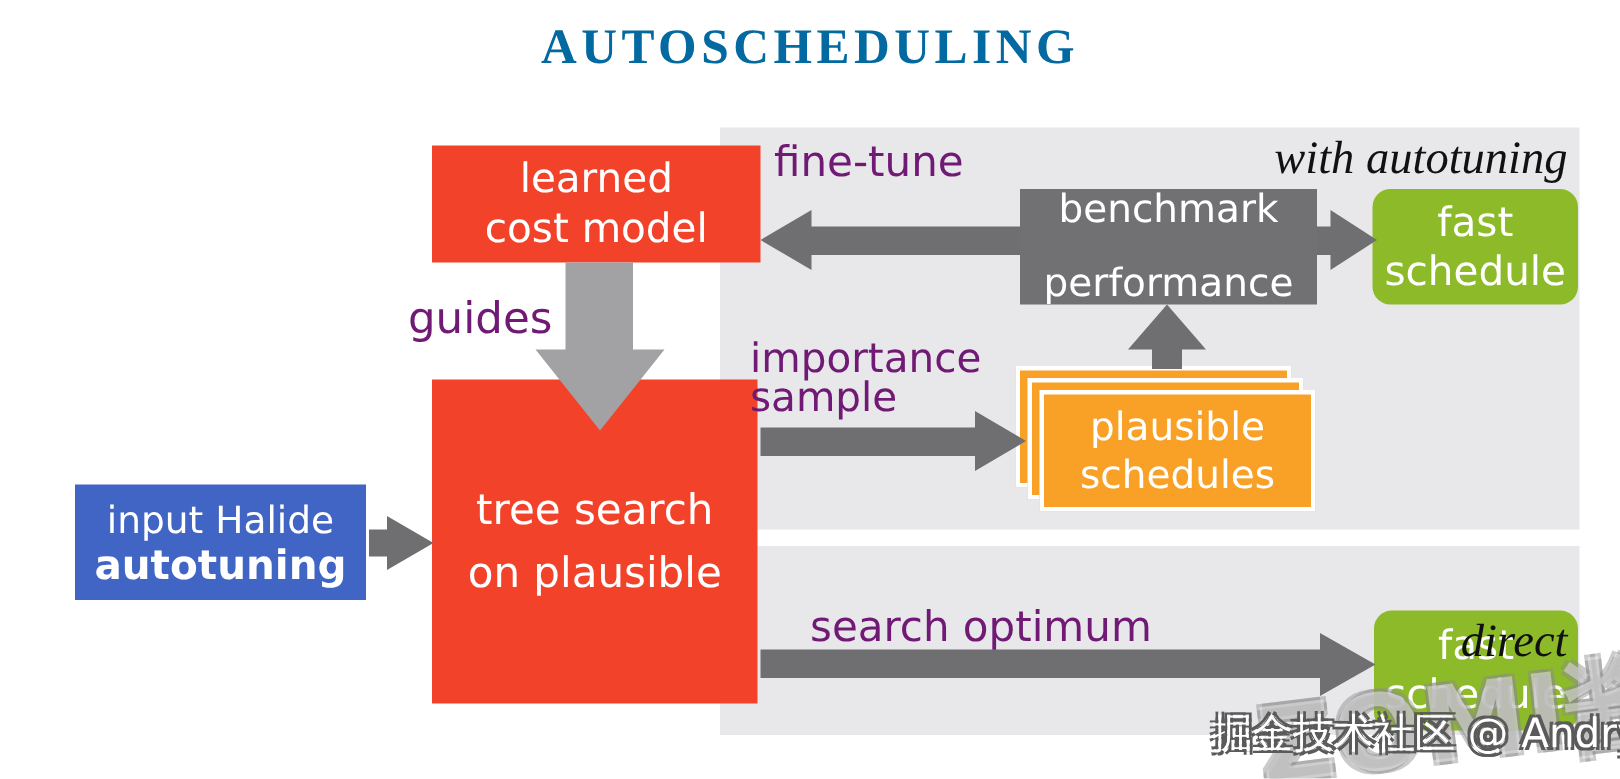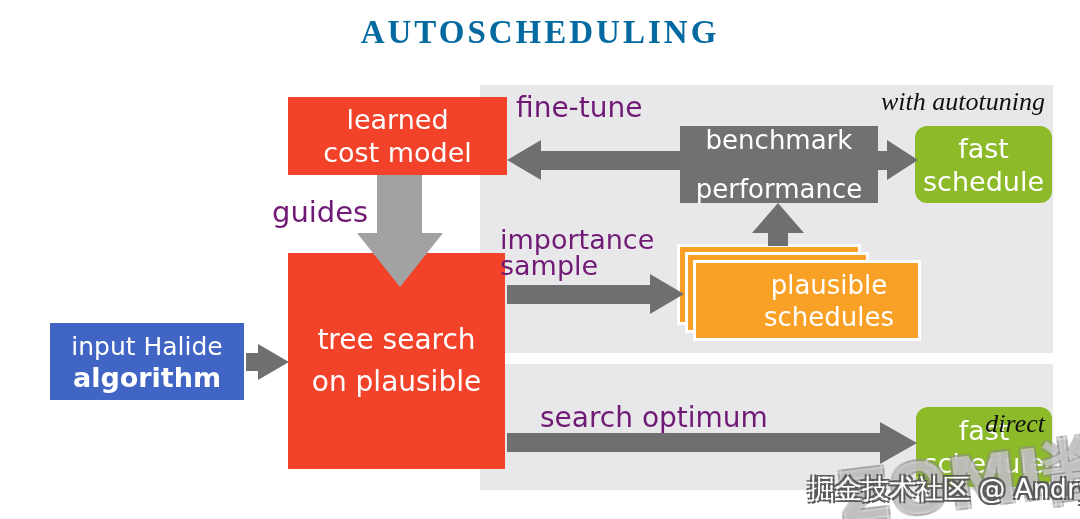--- a/index.html
+++ b/index.html
@@ -31,26 +31,26 @@
   .learned{left:288px;top:97px;width:219px;height:78px;font-size:27px;line-height:33px;}
   .benchmark{left:680px;top:126px;width:198px;height:77px;font-size:26px;line-height:33px;}
   .fast-top{left:915px;top:126px;width:137px;height:77px;font-size:27px;line-height:33px;}
   .input-halide{left:50px;top:323px;width:194px;height:77px;font-size:25px;line-height:31px;}
   .input-halide .b2{font-weight:bold;font-size:27px;}
   .tree{left:288px;top:253px;width:217px;height:216px;font-size:28px;line-height:42px;}
   .fast-bottom{left:916px;top:407px;width:136px;height:80px;font-size:27px;line-height:33px;}
   
   .card{background:#f9a126;border:3px solid #ffffff;width:178px;height:75px;z-index:1;}
   .card-front{display:flex;flex-direction:column;justify-content:center;align-items:center;
-    color:#fff;font-size:26px;line-height:32px;text-align:center;padding-left:44px;}
+    color:#fff;font-size:26px;line-height:32px;text-align:center;}
   
   .lbl{color:#701a75;font-size:28px;z-index:3;white-space:nowrap;}
   .lbl-italic{
     font-family:"Liberation Serif","DejaVu Serif",serif;
-    font-style:italic;font-size:26px;color:#111;z-index:3;white-space:nowrap;
+    font-style:italic;font-size:31px;color:#111;z-index:3;white-space:nowrap;
   }
   
   .shaft{background:#6f6f71;z-index:2;}
   .head{width:0;height:0;border-style:solid;border-color:transparent;z-index:2;}
   .head-left {border-right-color:#6f6f71;border-right-width:34px;border-top-width:20px;border-bottom-width:20px;border-left-width:0;}
   .head-right{border-left-color:#6f6f71;border-left-width:31px;border-top-width:20px;border-bottom-width:20px;border-right-width:0;}
   .head-up   {border-bottom-color:#6f6f71;border-bottom-width:30px;border-left-width:26px;border-right-width:26px;border-top-width:0;}
   .shaft-light{background:#a2a2a4;}
   .head-down-light{border-top-color:#a2a2a4;border-top-width:54px;border-left-width:43px;border-right-width:43px;border-bottom-width:0;}
   
@@ -113,21 +113,21 @@
 
   <div class="abs card" style="left:677px;top:244px;"></div>
   <div class="abs card" style="left:685px;top:252px;"></div>
   <div class="abs card card-front" style="left:693px;top:260px;">
     <span>plausible</span>
     <span>schedules</span>
   </div>
 
   <div class="abs node node-blue input-halide">
     <span>input Halide</span>
-    <span class="b2">algorithm</span>
+    <span class="b2">autotuning</span>
   </div>
 
   <div class="abs node node-red tree">
     <span>tree search</span>
     <span>on plausible</span>
   </div>
 
   <div class="abs node node-green fast-bottom">
     <span>fast</span>
     <span>schedule</span>

